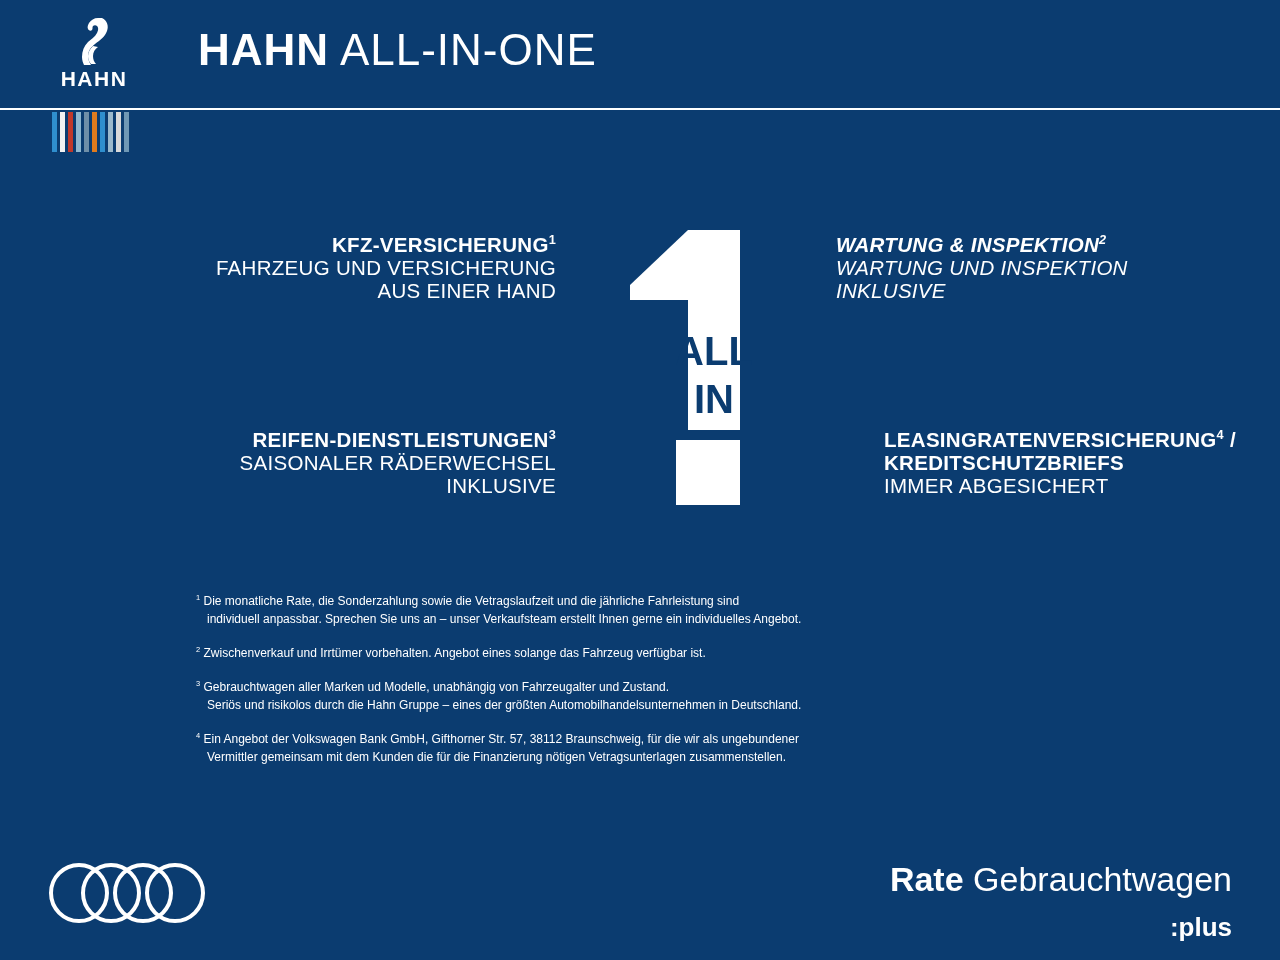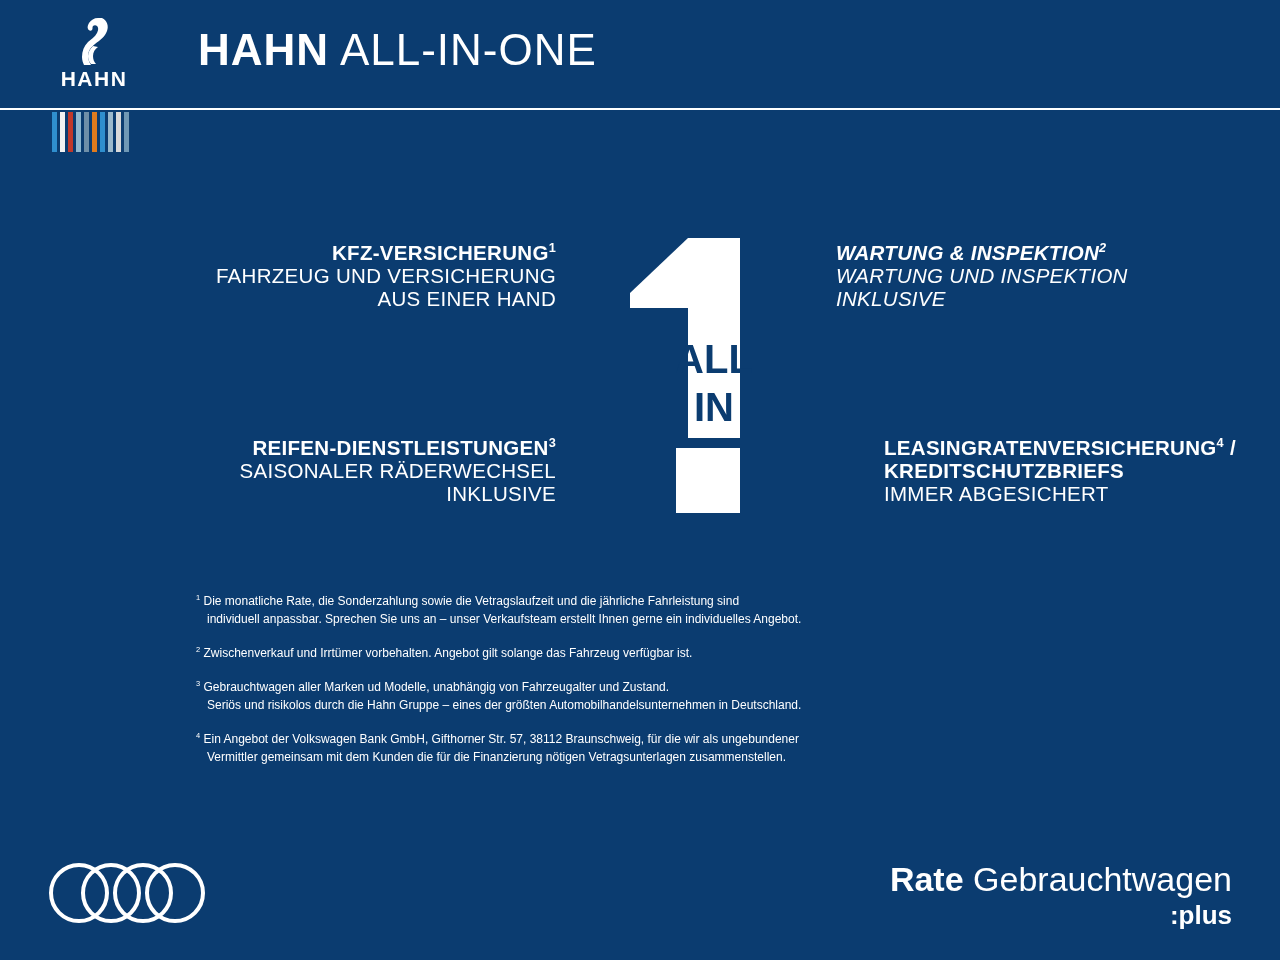--- a/index.html
+++ b/index.html
@@ -36,21 +36,21 @@
   .title span{font-weight:normal;}
 
   
   .colorbars{
     position:absolute;left:52px;top:112px;width:80px;height:40px;
     display:flex;gap:3px;
   }
   .colorbars i{display:block;width:5px;height:40px;}
 
   
-  .main{position:absolute;left:0;top:200px;width:1012px;height:340px;}
+  .main{position:absolute;left:0;top:192px;width:1012px;height:340px;}
 
   .feat{position:absolute;line-height:1.12;}
   .feat .hl{font-weight:bold;font-size:20.5px;letter-spacing:0.3px;display:block;}
   .feat .ln{font-weight:normal;font-size:20.5px;letter-spacing:0.3px;display:block;}
   .left{text-align:right;width:420px;}
   .right{text-align:left;width:420px;}
 
   .f1{left:136px;top:42px;}
   .f2{left:836px;top:42px;font-style:italic;}
   .f3{left:136px;top:237px;}
@@ -75,21 +75,21 @@
 
   
   .footer{position:absolute;left:0;top:840px;width:1280px;height:120px;}
   .audi-rings{position:absolute;left:48px;top:22px;}
   .audi-text{
     position:absolute;right:48px;top:22px;text-align:right;
   }
   .audi-line1{font-size:34px;line-height:1.05;white-space:nowrap;}
   .audi-line1 b{font-weight:bold;}
   .audi-line1 span{font-weight:normal;}
-  .audi-line2{font-size:26px;font-weight:bold;line-height:1.05;margin-top:4px;}
+  .audi-line2{font-size:26px;font-weight:bold;line-height:1.05;margin-top:16px;}
 </style>
 </head>
 <body>
 
 <div class="page">
 
   <div class="header">
 
     <div class="logo-block">
       <svg class="logo-mark" viewBox="0 0 52 50">
@@ -160,21 +160,21 @@
       </svg>
     </div>
   </div>
 
   <div class="notes">
     <div class="note">
       <p><sup>1</sup> <span>Die monatliche Rate, die Sonderzahlung sowie die Vetragslaufzeit und die jährliche Fahrleistung sind</span></p>
       <p class="cont">individuell anpassbar. Sprechen Sie uns an – unser Verkaufsteam erstellt Ihnen gerne ein individuelles Angebot.</p>
     </div>
     <div class="note">
-      <p><sup>2</sup> <span>Zwischenverkauf und Irrtümer vorbehalten. Angebot gilt solange das Fahrzeug verfügbar ist.</span></p>
+      <p><sup>2</sup> <span>Zwischenverkauf und Irrtümer vorbehalten. Angebot eines solange das Fahrzeug verfügbar ist.</span></p>
     </div>
     <div class="note">
       <p><sup>3</sup> <span>Gebrauchtwagen aller Marken ud Modelle, unabhängig von Fahrzeugalter und Zustand.</span></p>
       <p class="cont">Seriös und risikolos durch die Hahn Gruppe – eines der größten Automobilhandelsunternehmen in Deutschland.</p>
     </div>
     <div class="note">
       <p><sup>4</sup> <span>Ein Angebot der Volkswagen Bank GmbH, Gifthorner Str. 57, 38112 Braunschweig, für die wir als ungebundener</span></p>
       <p class="cont">Vermittler gemeinsam mit dem Kunden die für die Finanzierung nötigen Vetragsunterlagen zusammenstellen.</p>
     </div>
   </div>

